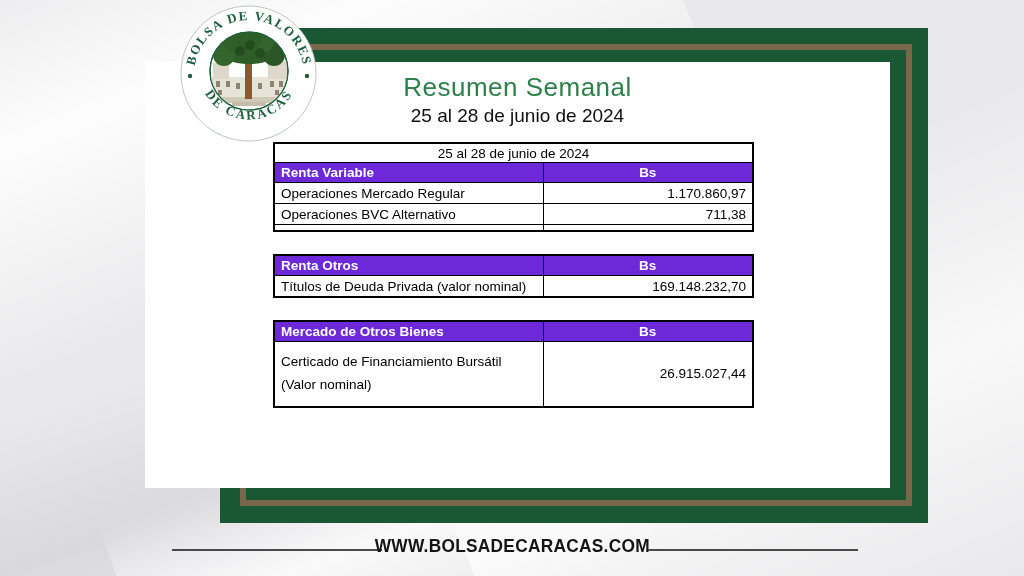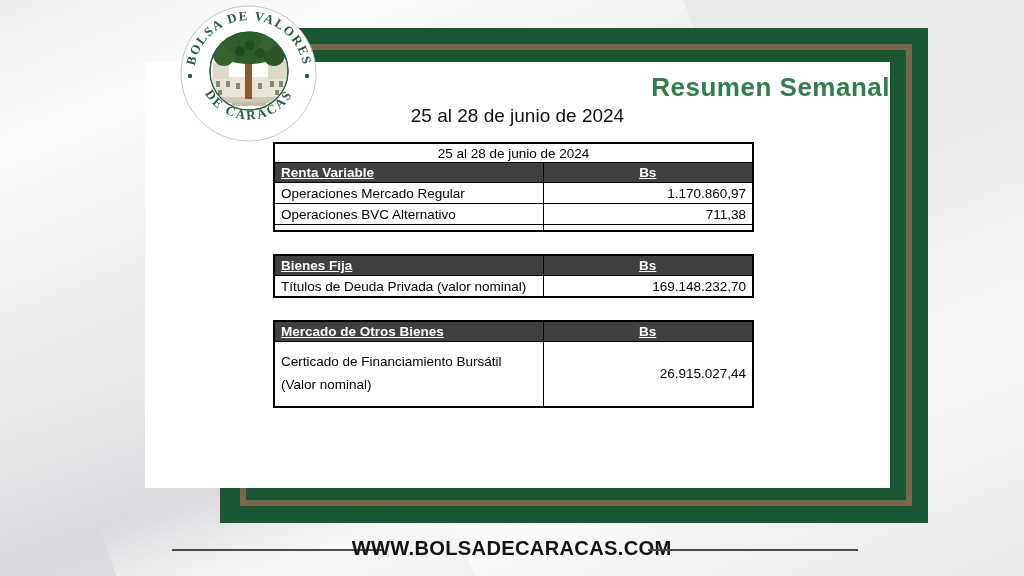--- a/index.html
+++ b/index.html
@@ -20,46 +20,46 @@
       background:linear-gradient(to bottom, rgba(210,210,216,0), rgba(214,214,219,.85) 50%, rgba(210,210,216,0));}
   .s4{left:120px;top:430px;width:520px;height:220px;transform:rotate(-20deg);
       background:linear-gradient(to bottom, rgba(255,255,255,0), rgba(255,255,255,.8) 50%, rgba(255,255,255,0));}
 
   
   .green-panel{position:absolute;left:220px;top:28px;width:708px;height:495px;background:#1a5733;}
   .brown-frame{position:absolute;left:20px;top:16px;right:16px;bottom:17px;border:6px solid #77684c;}
 
   
   .card{position:absolute;left:145px;top:62px;width:745px;height:426px;background:#ffffff;}
-  .title{margin:10px 0 0 0;text-align:right;font-size:26px;font-weight:bold;
+  .title{margin:10px 0 0 0;text-align:center;font-size:26px;font-weight:normal;
          color:#2f7f4b;letter-spacing:.5px;}
   .subtitle{margin-top:2px;text-align:center;font-size:19px;color:#101010;}
 
   
   .tables{position:absolute;left:128px;top:80px;width:479px;}
   table.tbl{border-collapse:collapse;table-layout:fixed;width:479px;
             font-size:13.5px;color:#000;border:2px solid #000;margin:0 0 22px 0;}
   table.tbl:last-child{margin-bottom:0;}
   col.c1{width:269px;} col.c2{width:210px;}
   .tbl td{border:1px solid #000;padding:0 6px;height:20px;overflow:hidden;white-space:nowrap;}
   .date-row td{text-align:center;height:18px;}
-  .head-row td{background:#404040;color:#ffffff;font-weight:bold;height:19px;text-decoration:underline;}
+  .head-row td{background:#6d28d9;color:#ffffff;font-weight:bold;height:19px;}
   .head-row td.c{text-align:center;}
   .r{text-align:right;}
   .gap-row td{height:5px;padding:0;}
   .tall td{height:64px;white-space:normal;vertical-align:middle;line-height:1.7;}
 
   
   .logo{position:absolute;left:180px;top:5px;width:137px;height:137px;}
   .sealtext{font-family:"Liberation Serif", serif;font-size:13px;font-weight:bold;
             fill:#1f5f3e;letter-spacing:1.6px;}
 
   
   .footer-url{position:absolute;left:0;top:536px;width:1024px;text-align:center;
-              font-size:21px;font-weight:bold;color:#141414;letter-spacing:.3px;}
+              font-size:18px;font-weight:bold;color:#141414;letter-spacing:.3px;}
   .footer-url span{display:inline-block;transform:scaleX(.96);}
   .fline{position:absolute;top:549px;width:210px;height:2px;background:#4a4a4a;}
   .fline.left{left:172px;}
   .fline.right{left:648px;}
 </style>
 </head>
 <body>
 
 <div class="bg-decor">
   <div class="streak s1"></div>
@@ -106,21 +106,21 @@
       </tbody>
     </table>
 
     <table class="tbl">
       <colgroup>
           <col class="c1">
           <col class="c2">
         </colgroup>
       <tbody>
       <tr class="head-row">
-        <td>Bienes Fija</td>
+        <td>Renta Otros</td>
         <td class="c">Bs</td>
       </tr>
       <tr>
         <td>Títulos de Deuda Privada (valor nominal)</td>
         <td class="r">169.148.232,70</td>
       </tr>
       </tbody>
     </table>
 
     <table class="tbl">

